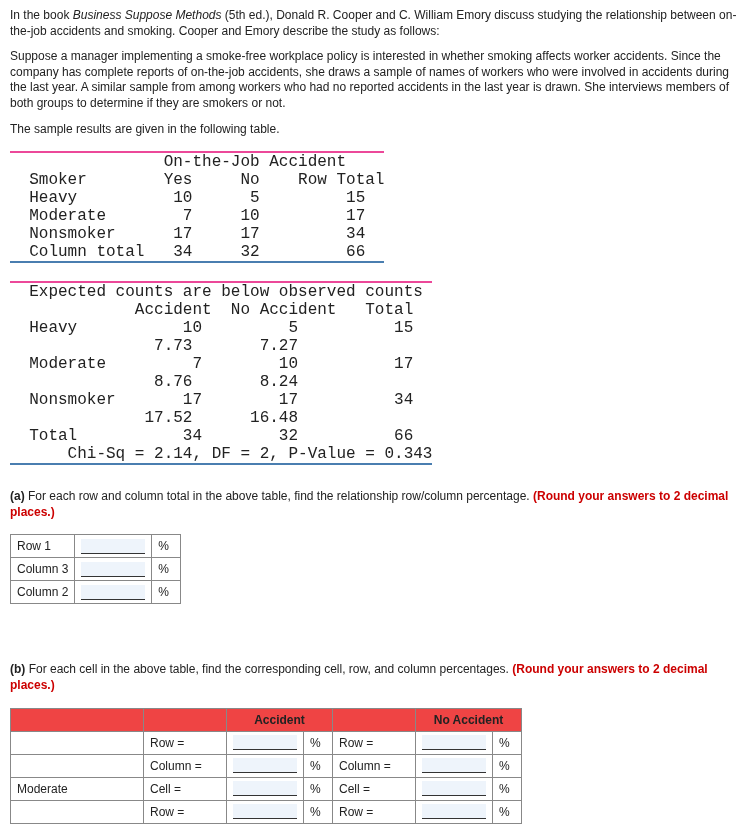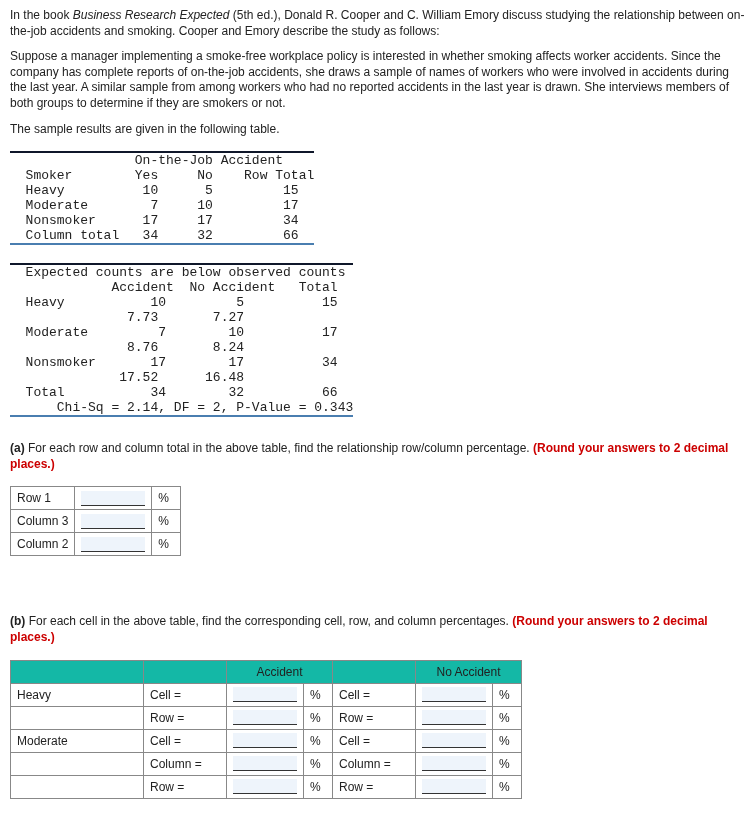--- a/index.html
+++ b/index.html
@@ -11,65 +11,65 @@
     width: 735px;
     background: #fff;
   }
   .intro, .para { margin: 0 0 10px 0; line-height: 1.3; }
   em.book { font-style: italic; }
   .red { color: #c00; font-weight: bold; }
   .bold { font-weight: bold; }
   
   .mono-table {
     font-family: "Courier New", monospace;
-    font-size: 13px;
+    font-size: 16px;
     white-space: pre;
     margin: 4px 0 14px 0;
     display: inline-block;
-    border-top: 2px solid #0f172a;
+    border-top: 2px solid #ec4899;
     border-bottom: 2px solid #4a7eb0;
     padding: 0;
   }
   
   .qlabel { margin: 10px 0 14px 0; line-height: 1.3; }
   
   table.inp {
     border-collapse: collapse;
     margin-bottom: 20px;
   }
   table.inp td, table.inp th {
     border: 1px solid #888;
     padding: 2px 6px;
     font-size: 12px;
     text-align: left;
     height: 18px;
     vertical-align: middle;
     margin-top: 23px;
   }
-  table.inp th { font-weight: normal; background: #14b8a6; text-align:center; }
+  table.inp th { font-weight: bold; background: #ef4444; text-align:center; }
   input.blank {
     border: none;
     border-bottom: 1px solid #333;
     background: #eef4fb;
     width: 60px;
     height: 14px;
     font-size: 12px;
     padding: 0 2px;
   }
   .pct { width: 16px; text-align:center; }
   .wide-col { width: 120px; }
   .mid-col { width: 70px; }
 </style>
 </head>
 <body>
 
 
 
 <p class="intro">
-  <span>In the book </span><em class="book">Business Research Expected</em><span> (5th ed.), Donald R. Cooper and C. William Emory discuss studying the relationship between on-the-job accidents and smoking. Cooper and Emory describe the study as follows:</span>
+  <span>In the book </span><em class="book">Business Suppose Methods</em><span> (5th ed.), Donald R. Cooper and C. William Emory discuss studying the relationship between on-the-job accidents and smoking. Cooper and Emory describe the study as follows:</span>
 </p>
 
 <p class="para">Suppose a manager implementing a smoke-free workplace policy is interested in whether smoking affects worker accidents. Since the company has complete reports of on-the-job accidents, she draws a sample of names of workers who were involved in accidents during the last year. A similar sample from among workers who had no reported accidents in the last year is drawn. She interviews members of both groups to determine if they are smokers or not.</p>
 <p class="para">The sample results are given in the following table.</p>
 
 <div class="mono-table">                On-the-Job Accident
   Smoker        Yes     No    Row Total
   Heavy          10      5         15
   Moderate        7     10         17
   Nonsmoker      17     17         34
@@ -119,53 +119,44 @@
   <tbody>
       <tr>
     <th class="wide-col"></th>
     <th class="mid-col"></th>
     <th colspan="2" class="bold">Accident</th>
     <th class="mid-col"></th>
     <th colspan="2" class="bold">No Accident</th>
   </tr>
 
   <tr>
-    <td>Heavy</td>
-    <td>Cell =</td>
-    <td><input class="blank" style=""></td>
-    <td class="pct">%</td>
-    <td>Cell =</td>
-    <td><input class="blank" style=""></td>
-    <td class="pct">%</td>
-  </tr>
-  <tr>
     <td></td>
     <td>Row =</td>
     <td><input class="blank" style=""></td>
     <td class="pct">%</td>
     <td>Row =</td>
     <td><input class="blank" style=""></td>
     <td class="pct">%</td>
   </tr>
   <tr>
+    <td></td>
+    <td>Column =</td>
+    <td><input class="blank" style=""></td>
+    <td class="pct">%</td>
+    <td>Column =</td>
+    <td><input class="blank" style=""></td>
+    <td class="pct">%</td>
+  </tr>
+
+  <tr>
     <td>Moderate</td>
     <td>Cell =</td>
     <td><input class="blank" style=""></td>
     <td class="pct">%</td>
     <td>Cell =</td>
-    <td><input class="blank" style=""></td>
-    <td class="pct">%</td>
-  </tr>
-
-  <tr>
-    <td></td>
-    <td>Column =</td>
-    <td><input class="blank" style=""></td>
-    <td class="pct">%</td>
-    <td>Column =</td>
     <td><input class="blank" style=""></td>
     <td class="pct">%</td>
   </tr>
   <tr>
     <td></td>
     <td>Row =</td>
     <td><input class="blank" style=""></td>
     <td class="pct">%</td>
     <td>Row =</td>
     <td><input class="blank" style=""></td>

